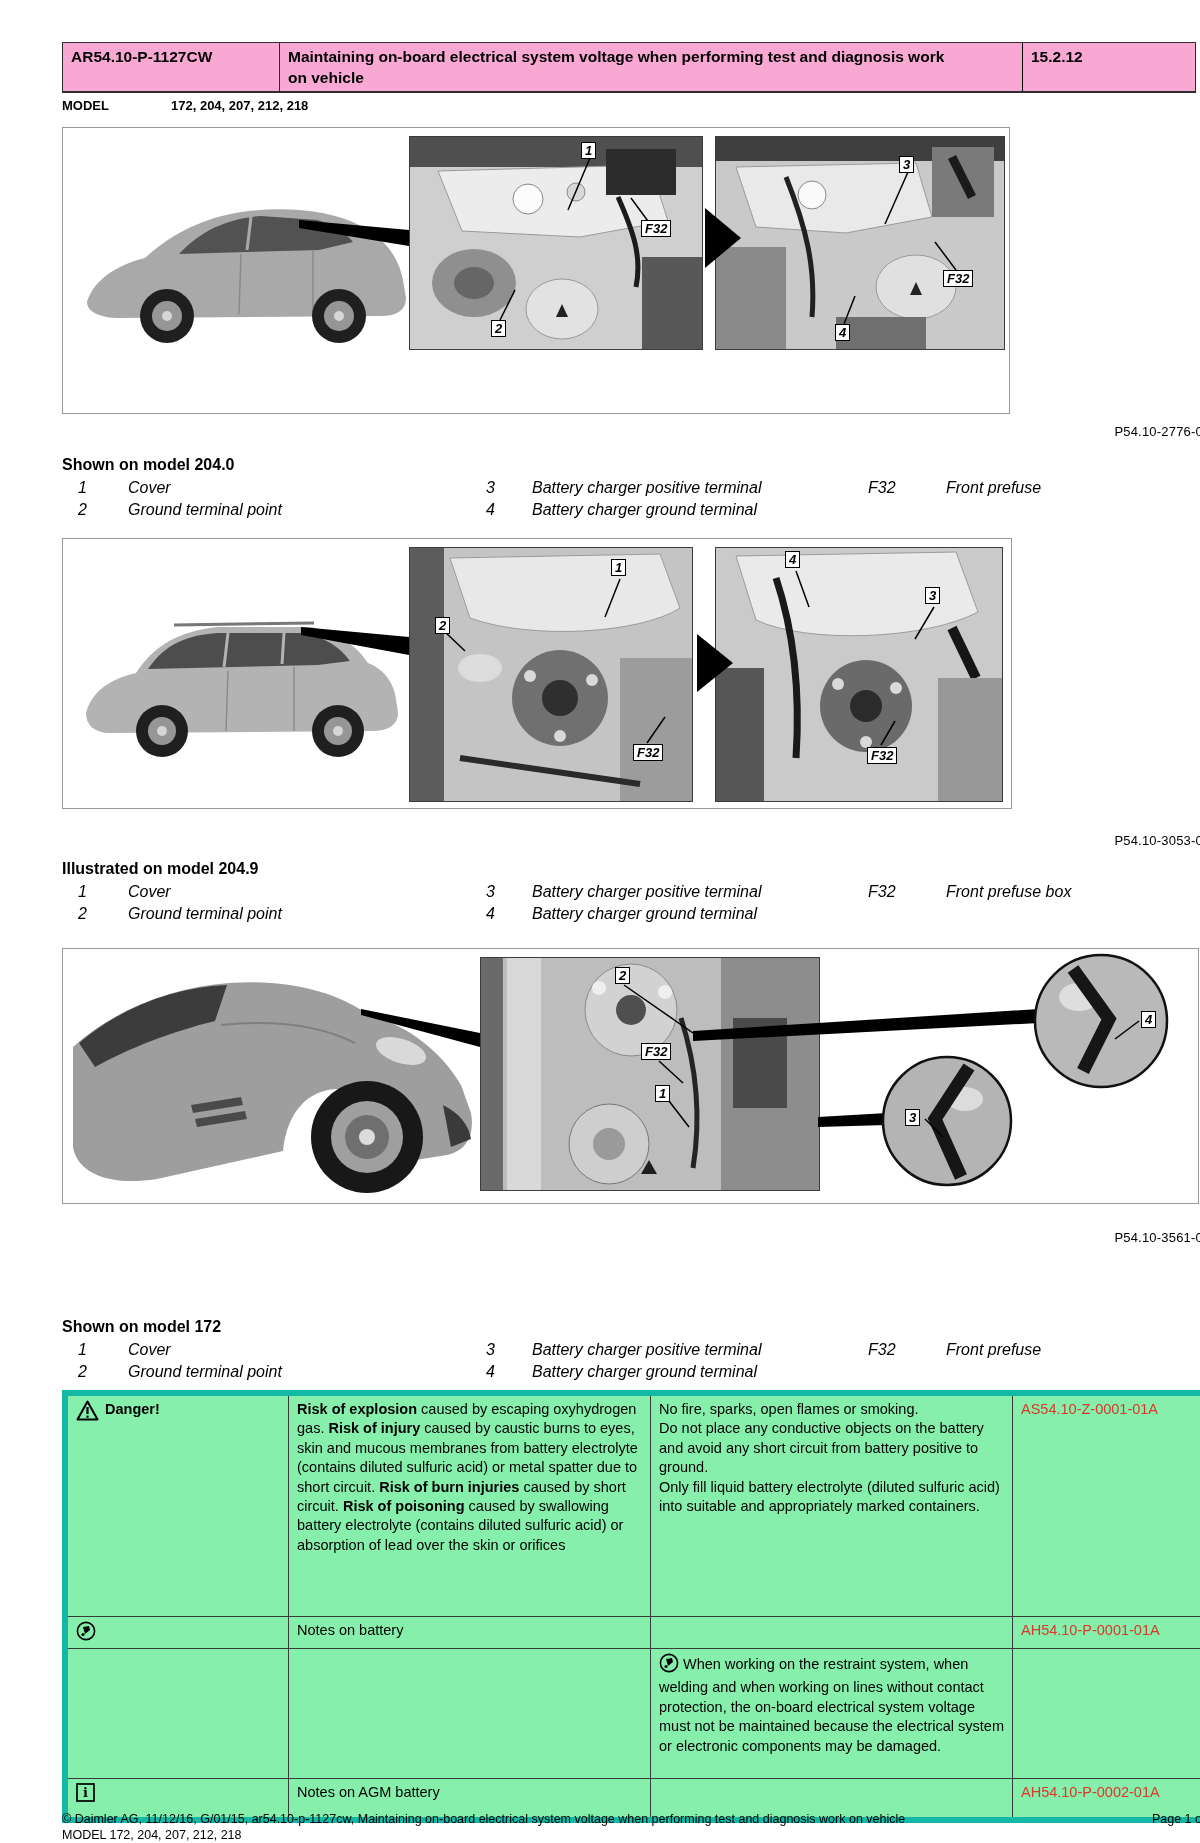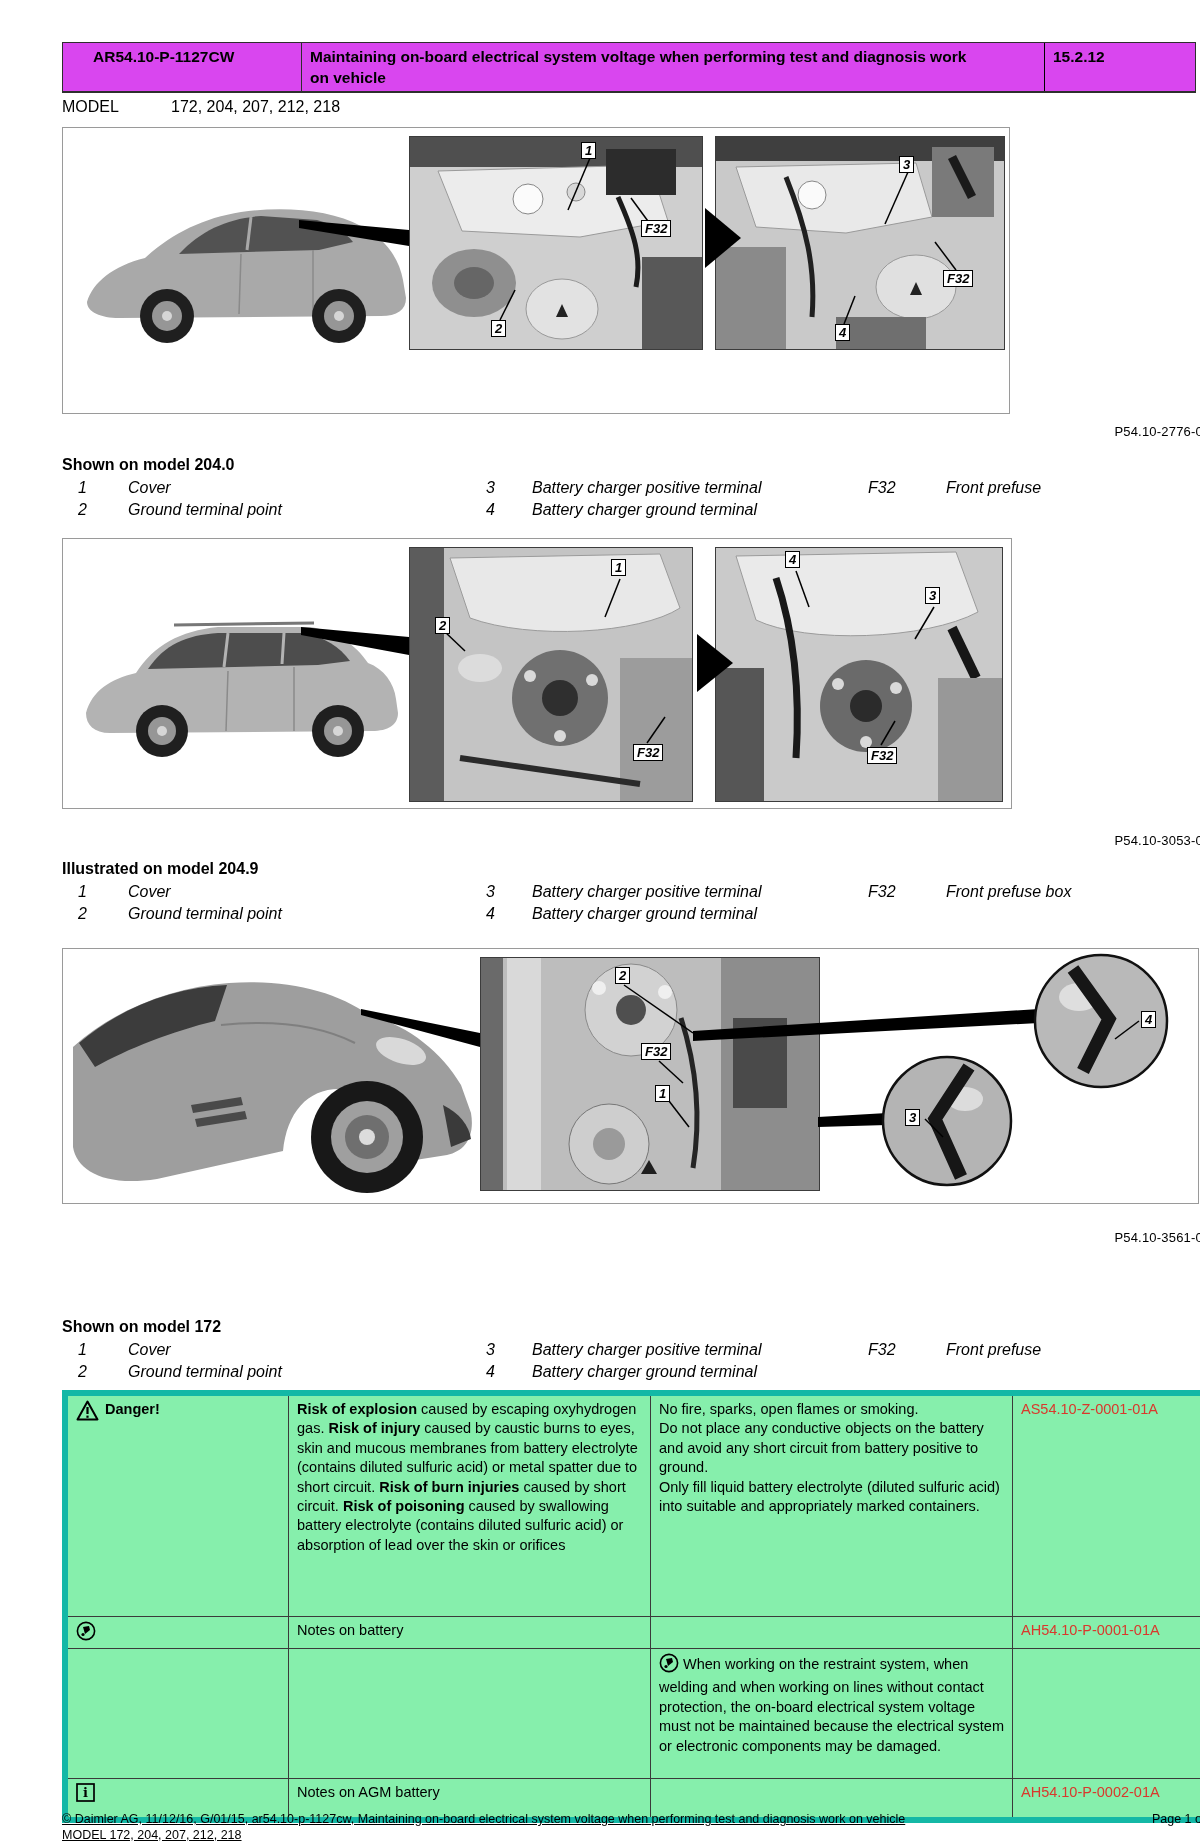--- a/index.html
+++ b/index.html
@@ -1,28 +1,28 @@
 <!DOCTYPE html>
 <html><head>
 <meta charset="utf-8">
 <style>
   html,body{margin:0;padding:0;background:#fff;}
   .page{position:relative;width:1200px;height:1843px;background:#ffffff;
         font-family:"Liberation Sans",sans-serif;color:#000;overflow:hidden;}
 
   
   .hdr{position:absolute;left:62px;top:42px;right:4px;display:flex;
-       border:1px solid #2e2e2e;border-bottom-width:2px;background:#d946ef;padding-left:22px;}
+       border:1px solid #2e2e2e;border-bottom-width:2px;background:#f9a8d4;}
   .hdr .hc{font-weight:bold;font-size:15.5px;line-height:21px;padding:3px 8px;}
   .hc1{width:200px;border-right:1px solid #2e2e2e;}
   .hc2{width:726px;border-right:1px solid #000000;}
   .hc2 .ttl{max-width:660px;}
   .hc3{flex:1;padding-left:12px;}
 
-  .model-line{position:absolute;left:62px;top:98px;font-weight:normal;font-size:16px;height:20px;width:600px;}
+  .model-line{position:absolute;left:62px;top:98px;font-weight:bold;font-size:13px;height:20px;width:600px;}
   .model-line .mv{position:absolute;left:93px;top:0;margin-left:16px;}
 
   
   .figure{position:absolute;border:1px solid #9a9a9a;background:#fff;}
   #fig1{left:62px;top:127px;width:946px;height:285px;}
   #fig2{left:62px;top:538px;width:948px;height:269px;}
   #fig3{left:62px;top:948px;width:1135px;height:254px;}
   .photo{position:absolute;border:1px solid #3c3c3c;overflow:hidden;background:#cfcfcf;}
   .photo svg{display:block;}
   .carbox{position:absolute;}
@@ -46,21 +46,21 @@
   .dcell{border-right:1px solid #3a3a3a;border-bottom:1px solid #3a3a3a;padding:4px 8px;overflow:hidden;}
   .dcell.lastc{border-right:none;}
   .dcell.lastr{border-bottom:none;}
   .bseg{font-weight:bold;}
   .codecell{font-size:14.5px;}
   .danger-head{display:flex;align-items:flex-start;gap:6px;font-weight:bold;}
   .inline-ic{display:inline-block;vertical-align:-4px;margin-right:4px;}
   .prec p{margin:0;}
 
   
-  .footer{position:absolute;left:62px;top:1812px;font-size:12.5px;line-height:15.5px;width:980px;text-decoration:underline;}
+  .footer{position:absolute;left:62px;top:1812px;font-size:12.5px;line-height:15.5px;width:980px;}
   .page-num{position:absolute;right:-2px;top:1812px;font-size:12.5px;}
 </style>
 </head>
 <body>
 
 <div class="page">
 
   <div class="hdr">
     <div class="hc hc1">AR54.10-P-1127CW</div>
     <div class="hc hc2">

